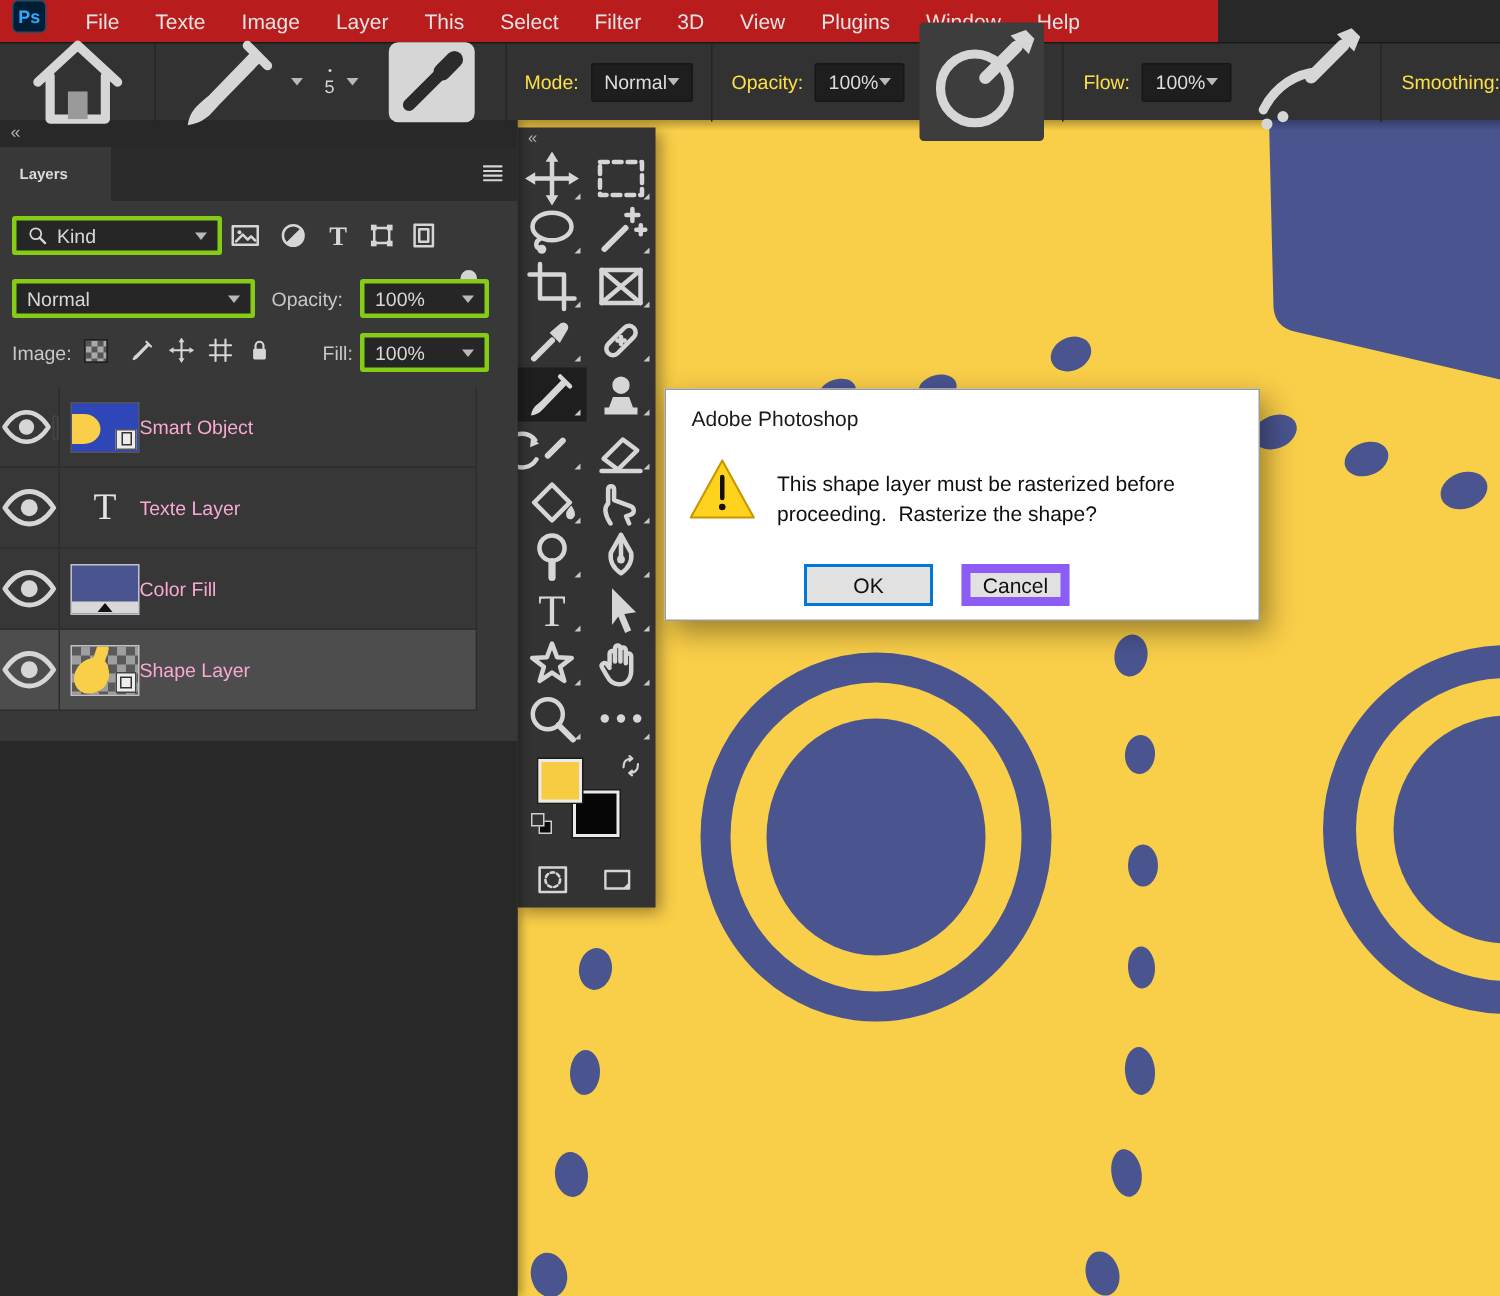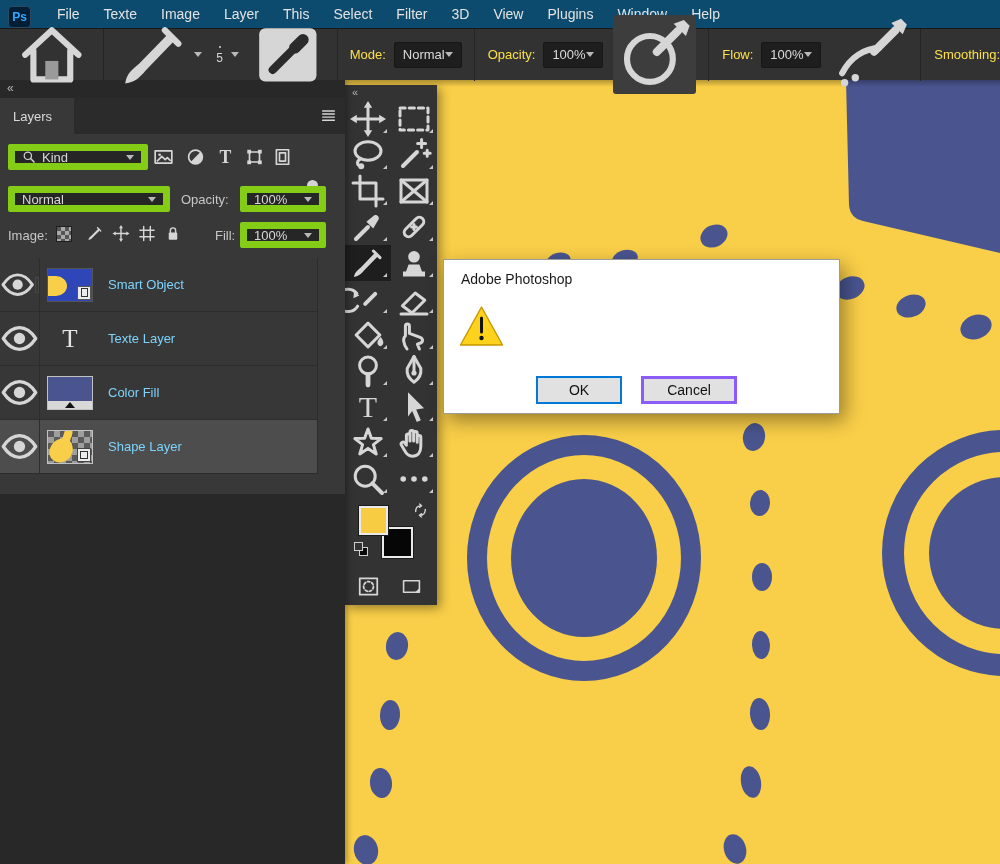--- a/index.html
+++ b/index.html
@@ -2,21 +2,21 @@
 <html style="--yellow: #F9CE48; --blue: #4A5590; --fg: #F7CB42;"><head>
 <meta charset="utf-8">
 <style>
   :root{ --yellow:#F9CE48; --blue:#4A5590; --fg:#F7CB42; }
   *{box-sizing:border-box;margin:0;padding:0}
   html,body{background:#111}
   body{font-family:"Liberation Sans",sans-serif;-webkit-font-smoothing:antialiased}
   .app{position:relative;width:1000px;height:864px;background:#282828;overflow:hidden}
 
   
-  .menubar{position:absolute;left:0;top:0;width:1000px;height:28px;background:#0c4a6e;display:flex;align-items:flex-end;z-index:50}
+  .menubar{position:absolute;left:0;top:0;width:812px;height:28px;background:#b91c1c;display:flex;align-items:flex-start;z-index:50}
   .ps-logo{width:23px;height:22px;margin-left:8px;margin-right:14px;background:#001E36;border:1px solid #2D4A63;border-radius:4px;color:#31A8FF;font-size:12px;font-weight:bold;display:flex;align-items:center;justify-content:center}
   .menu-item{padding:0 12px;color:#E3E3E3;font-size:14px;line-height:28px;cursor:default}
 
   
   .optionsbar{position:absolute;left:0;top:28px;width:1000px;height:52px;background:#323232;border-top:1px solid #191919;display:flex;align-items:center;z-index:50;color:#CCC;font-size:13px}
   .ob-sep{width:1px;height:52px;background:#252525;flex:0 0 auto}
   .ob-icon{display:inline-flex;align-items:center;justify-content:center}
   .ob-icon svg{width:21px;height:21px}
   .chev{width:0;height:0;border-left:4px solid transparent;border-right:4px solid transparent;border-top:5px solid #B9B9B9;display:inline-block}
   .field{background:#1E1E1E;border:1px solid #171717;border-radius:2px;height:26px;display:flex;align-items:center;padding:0 8px;color:#DCDCDC}
@@ -25,44 +25,44 @@
   .brushsize .dot{width:2px;height:2px;border-radius:50%;background:#D6D6D6;margin-bottom:4px}
   .brushsize .num{font-size:12px;color:#D6D6D6}
   .ob-label{color:#fde047}
   .togglebox{background:#3D3D3D;border-radius:3px;padding:3px 5px;display:inline-flex}
 
   
   .left-col{position:absolute;left:0;top:80px;width:345px;height:784px;background:#282828;z-index:30;box-shadow:2px 0 6px rgba(0,0,0,.35)}
   .collapse-strip{height:18px;color:#B5B5B5;font-size:12px;padding-left:7px;line-height:16px}
   .layers-panel{position:absolute;left:0;top:18px;width:345px;height:396px;background:#383838}
   .tabbar{position:relative;height:36px;background:#2B2B2B}
-  .tab{position:absolute;left:0;top:0;width:74px;height:36px;background:#383838;color:#DADADA;font-size:13px;font-weight:normal;display:flex;align-items:center;padding-left:13px}
+  .tab{position:absolute;left:0;top:0;width:74px;height:36px;background:#383838;color:#DADADA;font-size:10px;font-weight:bold;display:flex;align-items:center;padding-left:13px}
   .panel-menu{position:absolute;right:8px;top:10px;width:17px;height:15px}
   .panel-menu svg{width:100%;height:100%}
   .p-abs{position:absolute}
-  .p-field{background:#262626;border:7px solid #84cc16;border-radius:2px;height:26px;display:flex;align-items:center;padding:0 7px;color:#D8D8D8;font-size:13px}
+  .p-field{background:#262626;border:3px solid #84cc16;border-radius:2px;height:26px;display:flex;align-items:center;padding:0 7px;color:#D8D8D8;font-size:13px}
   .p-field .chev{margin-left:auto}
   .f-icon{width:21px;height:20px;display:inline-block}
   .f-icon svg{width:100%;height:100%}
   .vtoggle{width:13px;height:26px;position:relative}
   .vtoggle .knob{position:absolute;top:0;left:1px;width:11px;height:11px;border-radius:50%;background:#D4D4D4}
   .vtoggle .stem{position:absolute;top:10px;left:3.5px;width:6px;height:15px;border-radius:3px;background:#6E6E6E}
   .mini-label{color:#C7C7C7;font-size:13px}
   .lk-icon{width:18px;height:17px;display:inline-block}
   .lk-icon svg{width:100%;height:100%}
   .checker16{width:16px;height:16px;background:conic-gradient(#A9A9A9 25%,#565656 0 50%,#A9A9A9 0 75%,#565656 0) 0 0/8px 8px;border:1px solid #1f1f1f}
   .rows{position:absolute;left:0;top:160px;width:318px;border-right:1px solid #2C2C2C}
   .layer-row{position:relative;height:54px;background:#373737;border-bottom:1px solid #2D2D2D;display:flex;align-items:center}
   .layer-row.selected{background:#4D4D4D}
   .eye-cell{width:40px;align-self:stretch;border-right:1px solid #2D2D2D;display:flex;align-items:center;justify-content:center}
   .eye-cell svg{width:20px;height:13px}
   .layer-row.hidden-layer .eye-cell svg{display:none}
   .layer-row.hidden-layer .eye-cell::after{content:"";width:14px;height:14px;border:1px solid #474747}
   .thumb{position:relative;width:46px;height:34px;margin-left:7px;flex:0 0 auto;overflow:hidden}
-  .layer-name{margin-left:15px;color:#7dd3fc;font-size:13px}
+  .layer-name{color:#f9a8d4;font-size:13px}
   .thumb-so{background:#2E46B8;border:1px solid #555}
   .thumb-so .blob{position:absolute;left:-3px;top:7px;width:22px;height:20px;background:var(--yellow);border-radius:0 60% 60% 0}
   .so-badge{position:absolute;right:1px;bottom:1px;width:14px;height:14px;background:#ECECEC;border:1px solid #555;display:flex;align-items:center;justify-content:center}
   .so-badge i{width:7px;height:9px;border:1.5px solid #333;display:block}
   .thumb-text{display:flex;align-items:center;justify-content:center;color:#E4E4E4;font-size:25px;font-family:"Liberation Serif",serif}
   .thumb-shape{background:conic-gradient(#9E9E9E 25%,#5A5A5A 0 50%,#9E9E9E 0 75%,#5A5A5A 0) 0 0/12px 12px;border:1px solid #C2C2C2}
   .thumb-shape .blob{position:absolute;left:1px;top:8px;width:24px;height:23px;background:var(--yellow);border-radius:65% 40% 60% 45%;transform:rotate(-12deg)}
   .thumb-shape .stem{position:absolute;left:15px;top:-2px;width:8px;height:16px;background:var(--yellow);border-radius:3px;transform:rotate(18deg)}
   .shape-badge{position:absolute;right:1px;bottom:1px;width:14px;height:14px;background:#EDEDED;border:1px solid #444;display:flex;align-items:center;justify-content:center}
   .shape-badge i{width:8px;height:8px;border:1.5px solid #333;display:block}
@@ -98,21 +98,21 @@
   .canvas-shadow{position:absolute;left:0;top:0;width:100%;height:7px;background:linear-gradient(rgba(0,0,0,.28),rgba(0,0,0,0))}
 
   
   .dialog{position:absolute;left:443px;top:259px;width:397px;height:155px;background:#FFF;border:1px solid #9B9B9B;box-shadow:5px 7px 18px rgba(0,0,0,.38);z-index:60}
   .dlg-title{position:absolute;left:17px;top:11px;font-size:14px;color:#1A1A1A}
   .dlg-icon{position:absolute;left:15px;top:45px;width:45px;height:43px}
   .dlg-icon svg{width:100%;height:100%}
   .dlg-msg{position:absolute;left:74px;top:52px;width:300px;font-size:14px;line-height:20px;color:#0F0F0F;white-space:pre-wrap}
   .dlg-btn{position:absolute;top:116px;height:28px;background:#E1E1E1;font-size:14px;color:#111;display:flex;align-items:center;justify-content:center;cursor:pointer;font-family:"Liberation Sans",sans-serif}
   .dlg-ok{left:92px;width:86px;border:2px solid #0078D7}
-  .dlg-cancel{left:197px;width:96px;border:3px solid #8b5cf6}
+  .dlg-cancel{left:197px;width:72px;border:6px solid #8b5cf6}
 </style>
 </head>
 <body>
 
 <div class="app">
 
   <div class="canvas-area">
     <svg width="655" height="784" viewBox="0 0 655 784">
 
       <path d="M501,0 L655,0 L655,173 L518,141 Q505,138 504,125 Z" fill="var(--blue)"></path>
@@ -599,17 +599,18 @@
 
   <div class="dialog">
     <div class="dlg-title">Adobe Photoshop</div>
     <span class="dlg-icon">
         <svg viewBox="0 0 45 43" fill="none" stroke="#D6D6D6" stroke-width="1.5" stroke-linecap="round" stroke-linejoin="round" style="width:100%;height:100%;display:block">
           <path d="M22.5 2L43.5 40H1.5Z" fill="#FFD21E" stroke="#C79600" stroke-width="1.4"></path>
           <path d="M22.5 13v14" stroke="#111" stroke-width="3"></path>
           <circle cx="22.5" cy="33" r="2.2" fill="#111" stroke="none"></circle>
         </svg>
       </span>
+    <div class="dlg-msg">This shape layer must be rasterized before proceeding.  Rasterize the shape?</div>
     <div class="dlg-btn dlg-ok">OK</div>
     <div class="dlg-btn dlg-cancel">Cancel</div>
   </div>
 
 </div>
 
 </body></html>

